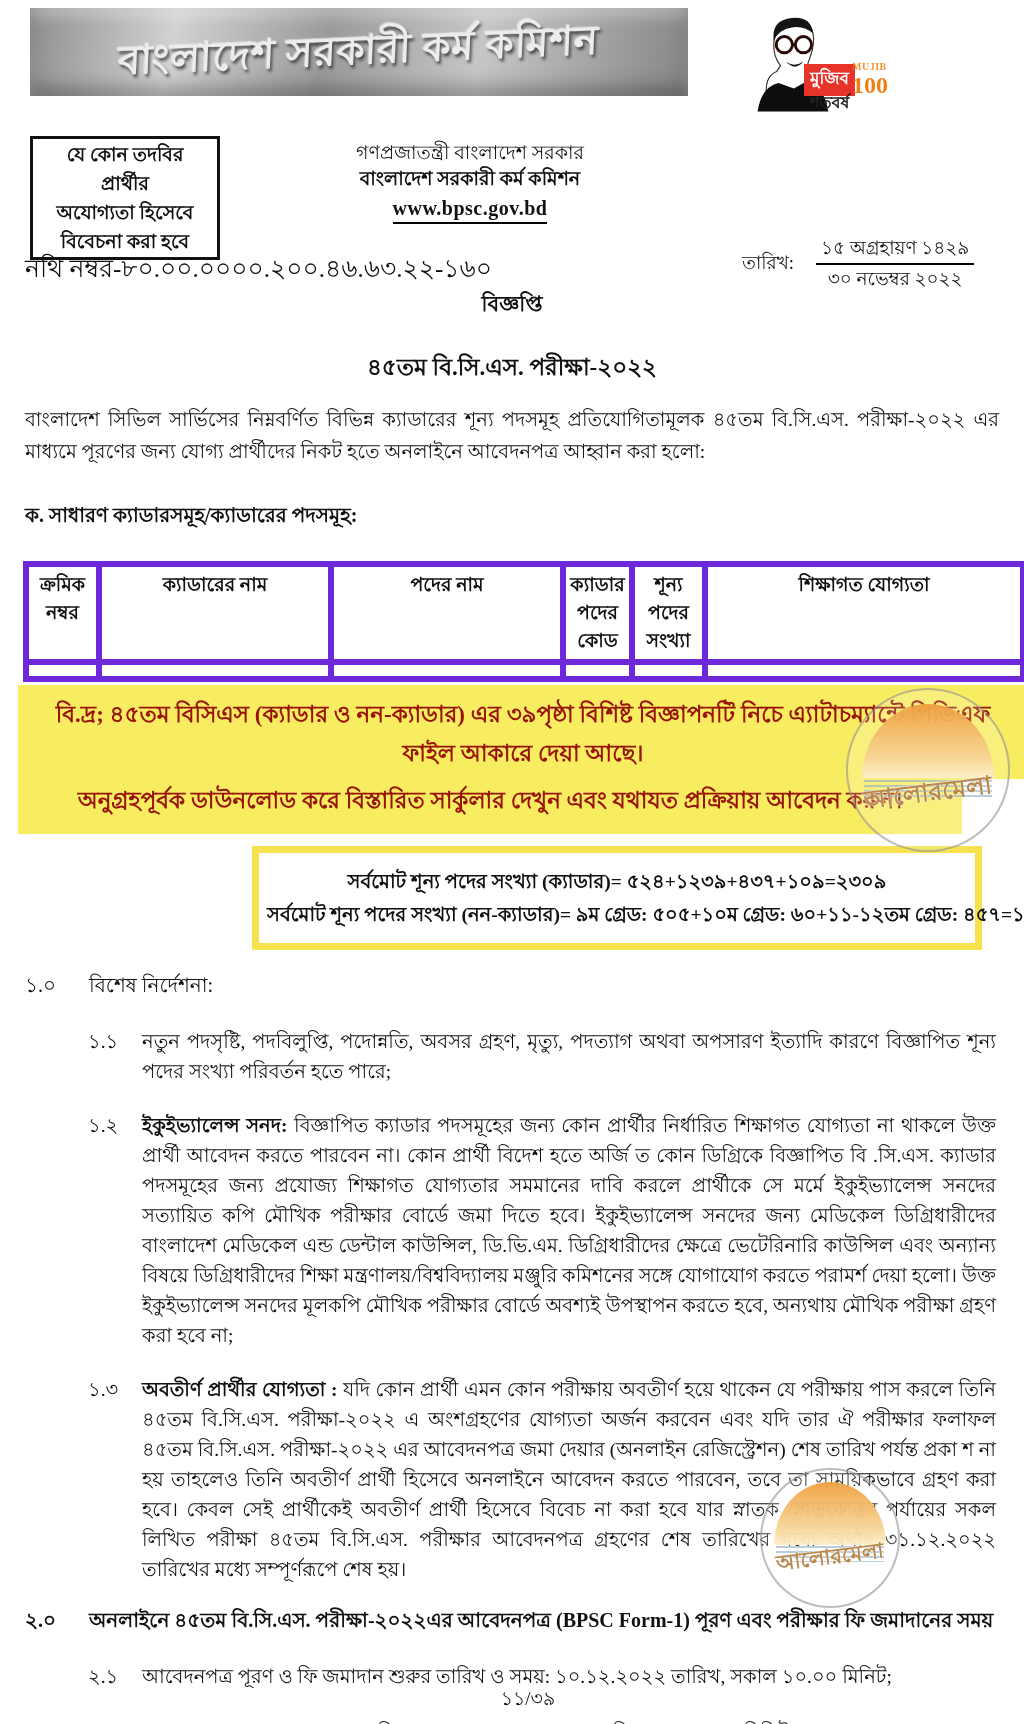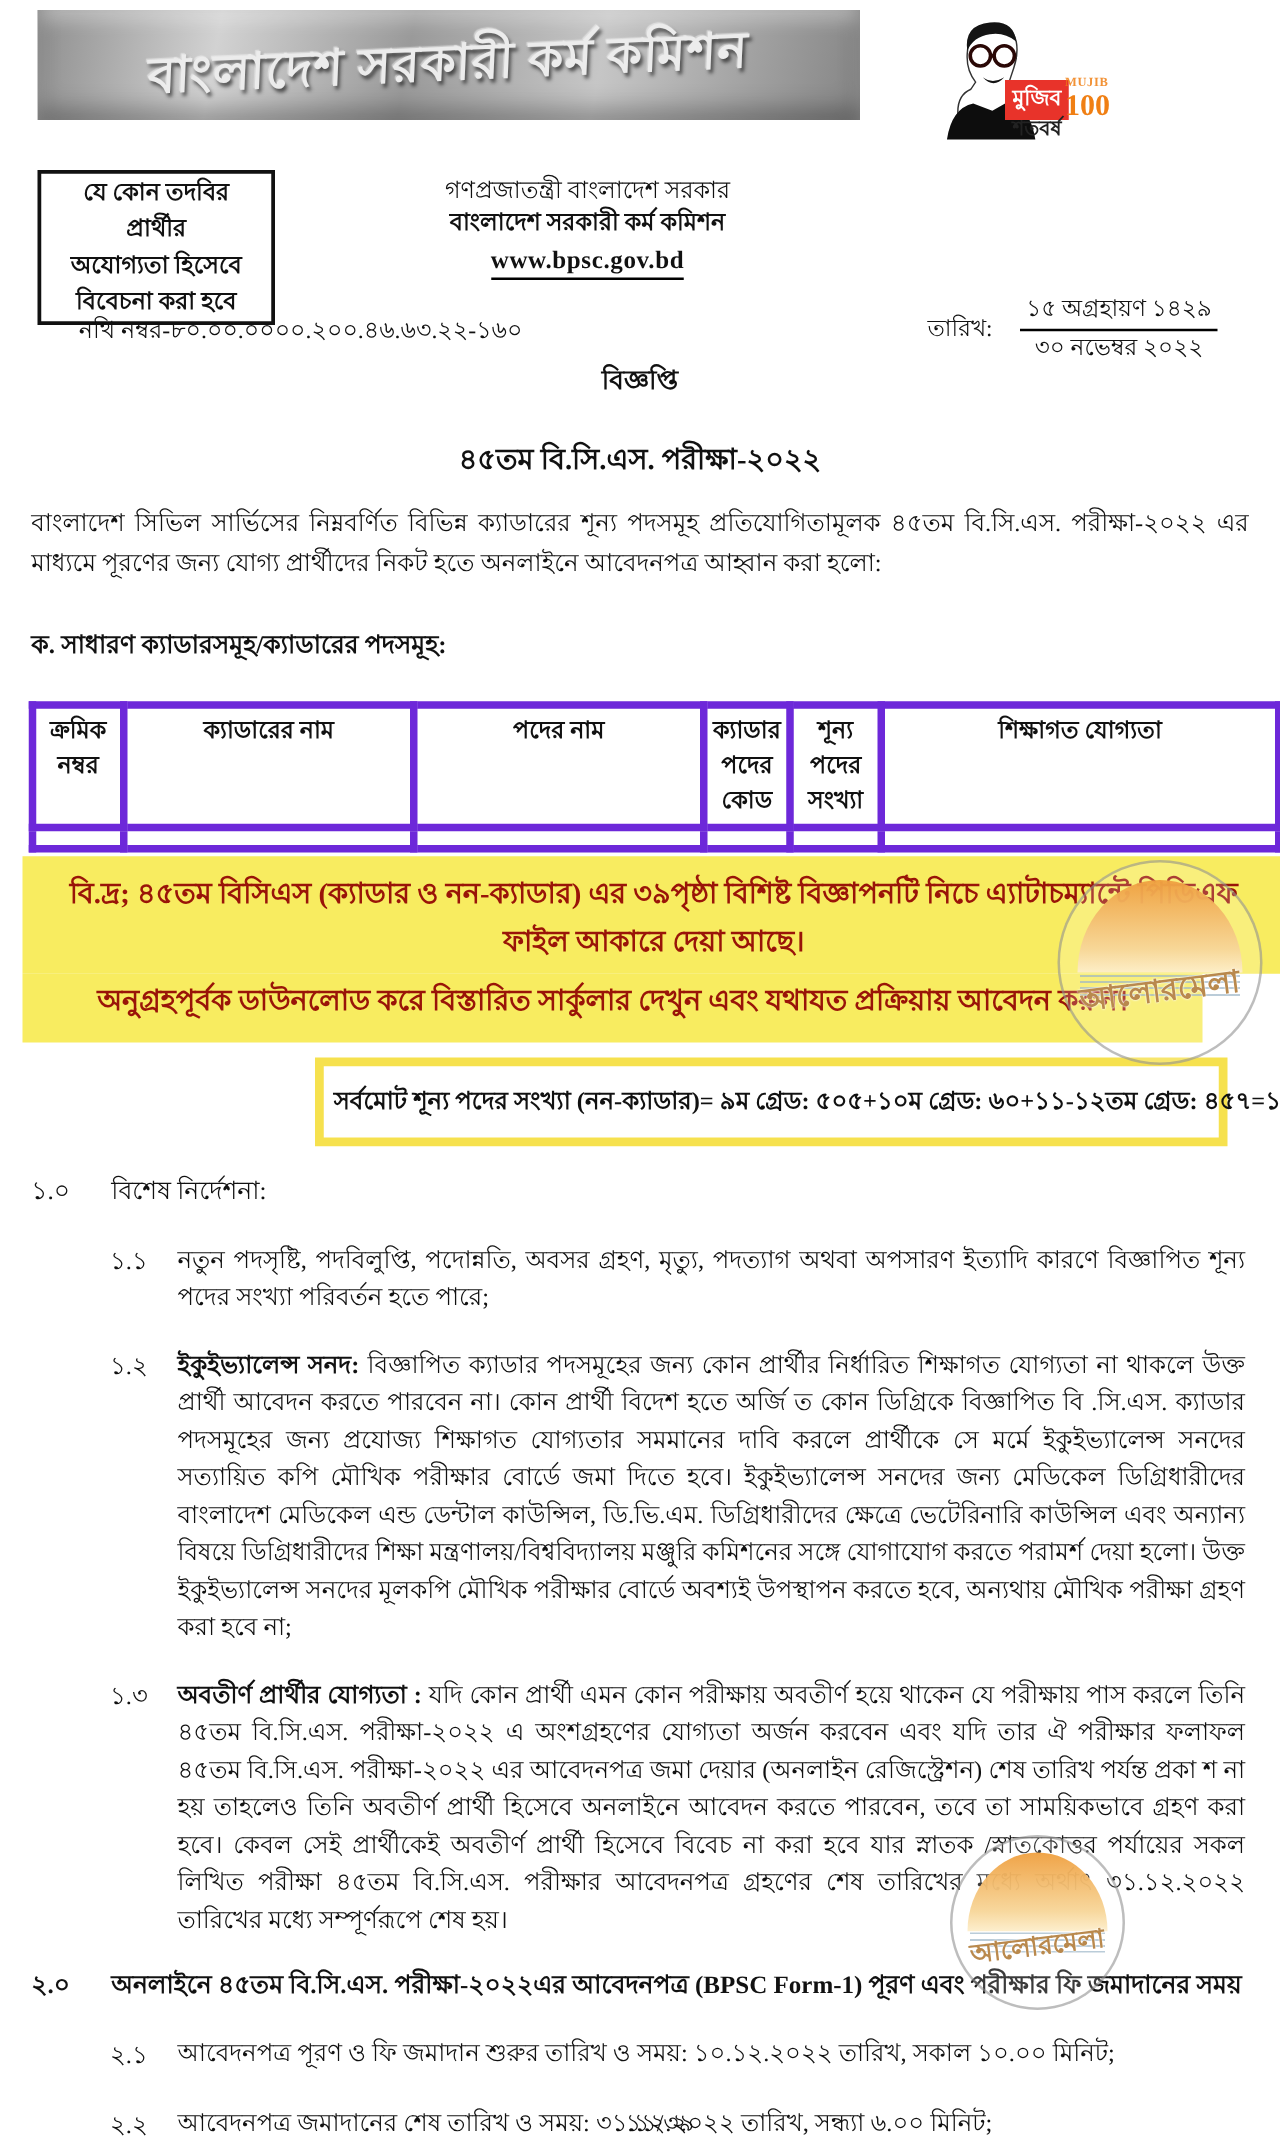--- a/index.html
+++ b/index.html
@@ -31,21 +31,21 @@
   .mujib-word { font-size:10px; letter-spacing:.5px; opacity:.85; }
   .mujib-100 { font-size:24px; margin-top:1px; }
   .warn {
     position:absolute; left:30px; top:136px; width:168px;
     border:3px solid #111; padding:1px 8px; text-align:center;
     font-weight:bold; font-size:19px; line-height:29px;
   }
   .gov { position:absolute; left:0; top:140px; width:940px; text-align:center; font-size:19px; line-height:26px; }
   .gov .b { font-weight:bold; }
   .site { display:inline-block; margin-top:3px; font-weight:bold; font-size:20px; letter-spacing:.5px; border-bottom:2.5px solid #000; padding-bottom:1px; }
-  .memo { position:absolute; left:25px; top:249px; font-size:19px;margin-left:38px; }
+  .memo { position:absolute; left:25px; top:249px; font-size:25px; }
   .dateblk { position:absolute; left:742px; top:236px; display:flex; gap:22px; align-items:center; font-size:18.5px; }
   .date-stack { display:flex; flex-direction:column; text-align:center; line-height:25px; }
   .date-top { border-bottom:2px solid #000; padding:0 5px 2px; }
   .date-bot { padding-top:2px; }
 
   
   .doc-title { text-align:center; font-weight:bold; font-size:21px; margin-top:0; }
   .doc-sub   { text-align:center; font-weight:bold; font-size:23px; margin-top:26px; }
   .intro { margin:16px 25px 0 25px; font-size:19.5px; line-height:32px; text-align:justify; }
   .sec-a { margin:32px 0 0 25px; font-weight:bold; font-size:20px; }
@@ -179,20 +179,21 @@
     </tr>
   </tbody>
     </table>
 
   <div class="notice">
     <div class="notice-line notice-l1">বি.দ্র; ৪৫তম বিসিএস (ক্যাডার ও নন-ক্যাডার) এর ৩৯পৃষ্ঠা বিশিষ্ট বিজ্ঞাপনটি নিচে এ্যাটাচম্যান্টে পিডিএফ ফাইল আকারে দেয়া আছে।</div>
     <div class="notice-line notice-l2">অনুগ্রহপূর্বক ডাউনলোড করে বিস্তারিত সার্কুলার দেখুন এবং যথাযত প্রক্রিয়ায় আবেদন করুন।</div>
   </div>
 
   <div class="summary">
+    <div class="s-line">সর্বমোট শূন্য পদের সংখ্যা (ক্যাডার)= ৫২৪+১২৩৯+৪৩৭+১০৯=২৩০৯</div>
     <div class="s-line">সর্বমোট শূন্য পদের সংখ্যা (নন-ক্যাডার)= ৯ম গ্রেড: ৫০৫+১০ম গ্রেড: ৬০+১১-১২তম গ্রেড: ৪৫৭=১,০২২</div>
   </div>
 
   <div class="sec-head s1">
     <span class="no">১.০</span>
     <span class="ttl">বিশেষ নির্দেশনা:</span>
   </div>
 
   <div class="item">
     <span class="no">১.১</span>

